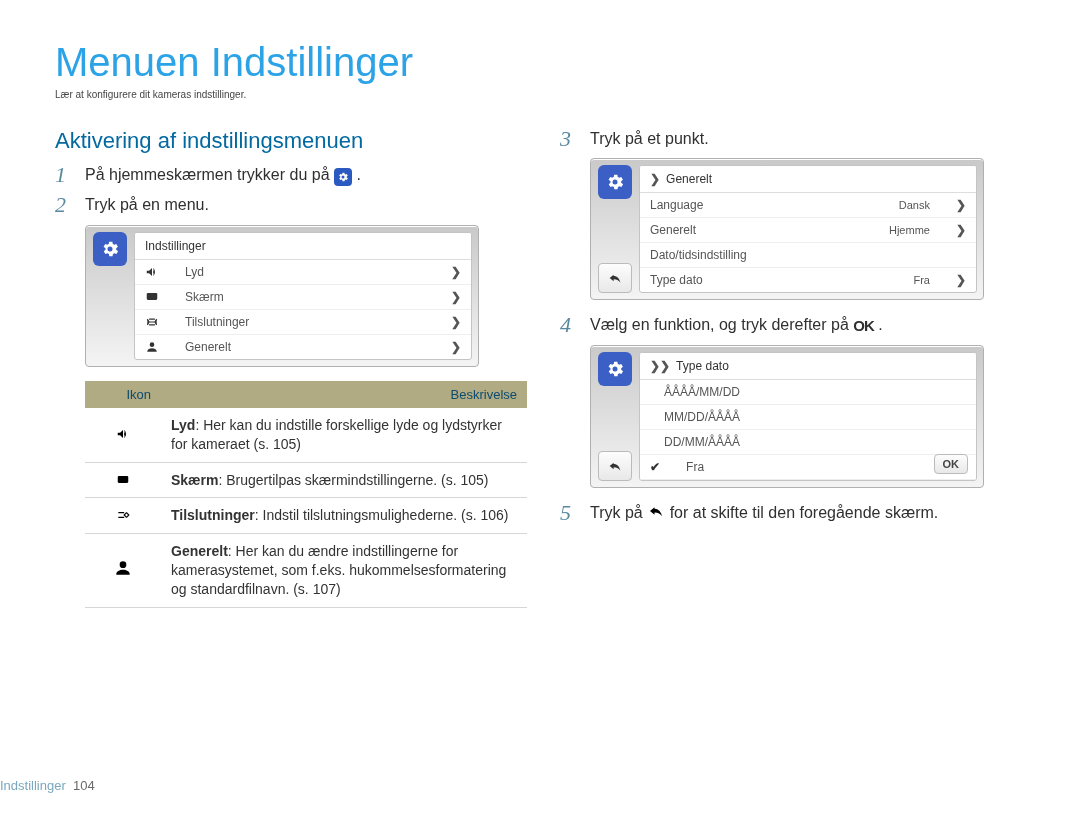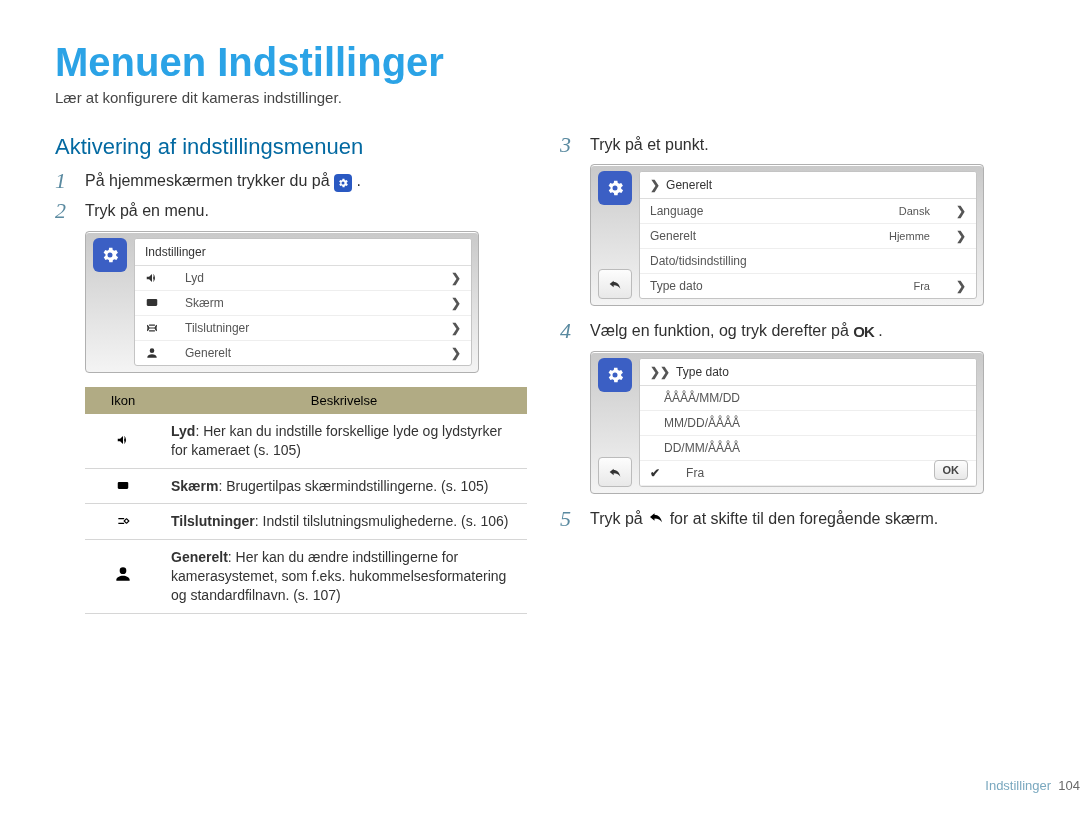--- a/index.html
+++ b/index.html
@@ -1,18 +1,18 @@
 <!DOCTYPE html>
 <html><head>
 <meta charset="utf-8">
 <style>
   html,body{margin:0;padding:0;background:#fff;font-family:Arial,Helvetica,sans-serif;color:#212121;}
   .page{width:1080px;height:815px;box-sizing:border-box;padding:40px 55px 0 55px;position:relative;}
-  .h1{font-size:40px;font-weight:700;color:#2BA3E6;margin-bottom:4px;}
-  .subtitle{font-size:15px;color:#454545;margin-bottom:28px;}
+  .h1{font-size:40px;font-weight:400;color:#2BA3E6;margin-bottom:4px;}
+  .subtitle{font-size:10px;color:#454545;margin-bottom:28px;}
   .cols{display:flex;gap:40px;}
   .col{flex:1;min-width:0;}
   .h2{font-size:22px;color:#0369a1;font-weight:400;margin-bottom:10px;}
   ol.steps{list-style:none;padding:0;margin:0;}
   ol.steps>li{display:flex;gap:10px;margin-bottom:8px;align-items:flex-start;}
   .step-num{font-style:italic;font-family:Georgia,serif;font-size:22px;color:#5a8aa0;width:20px;flex-shrink:0;line-height:1;}
   .step-text{font-size:16px;color:#303030;line-height:1.4;}
   .inline-icon{display:inline-flex;width:18px;height:18px;background:#2a59c2;border-radius:4px;align-items:center;justify-content:center;vertical-align:-3px;}
   .inline-icon svg,.inline-icon .g{color:#fff;fill:#fff;}
   .ok-text{font-weight:bold;letter-spacing:-1px;font-size:15px;display:inline-block;vertical-align:-1px;}
@@ -28,25 +28,25 @@
   .shot-row{display:flex;align-items:center;padding:5px 10px;border-bottom:1px solid #eee;gap:26px;}
   .shot-row:last-child{border-bottom:none;}
   .shot-row .lab{flex:1;color:#555;}
   .shot-row .val{color:#555;font-size:11px;}
   .chev{font-weight:bold;color:#555;}
   .mini-ico{width:14px;display:inline-flex;justify-content:center;}
   .ok-btn{border:1px solid #bbb;border-radius:4px;background:linear-gradient(#fdfdfd,#e8e8e8);font-weight:bold;font-size:11px;padding:3px 8px;position:absolute;right:8px;bottom:6px;}
   .check{font-weight:bold;color:#333;}
   
   .tbl{width:442px;margin:12px 0 0 30px;border-collapse:collapse;font-size:14px;color:#333;}
-  .tbl th{background:#b1ab84;color:#000000;font-weight:400;text-align:center;padding:6px 10px;font-size:13px;}
+  .tbl th{background:#b1ab84;color:#0c4a6e;font-weight:400;text-align:right;padding:6px 10px;font-size:13px;}
   .tbl th:first-child{width:56px;}
   .tbl td{padding:8px 10px;border-bottom:1px solid #d6d6d6;vertical-align:middle;line-height:1.35;}
   .tbl td.ico{text-align:center;}
-  .footer{position:absolute;bottom:22px;left:0;right:0;text-align:right;font-size:13px;color:#6a6a6a;}
+  .footer{position:absolute;bottom:22px;left:0;right:0;text-align:left;font-size:13px;color:#6a6a6a;}
   .footer .sec{color:#7aa8bf;}
   svg.ic{width:14px;height:14px;vertical-align:-2px;}
 </style>
 </head>
 <body>
 
 <div class="page">
   <div class="h1">Menuen Indstillinger</div>
   <div class="subtitle">Lær at konfigurere dit kameras indstillinger.</div>
 

